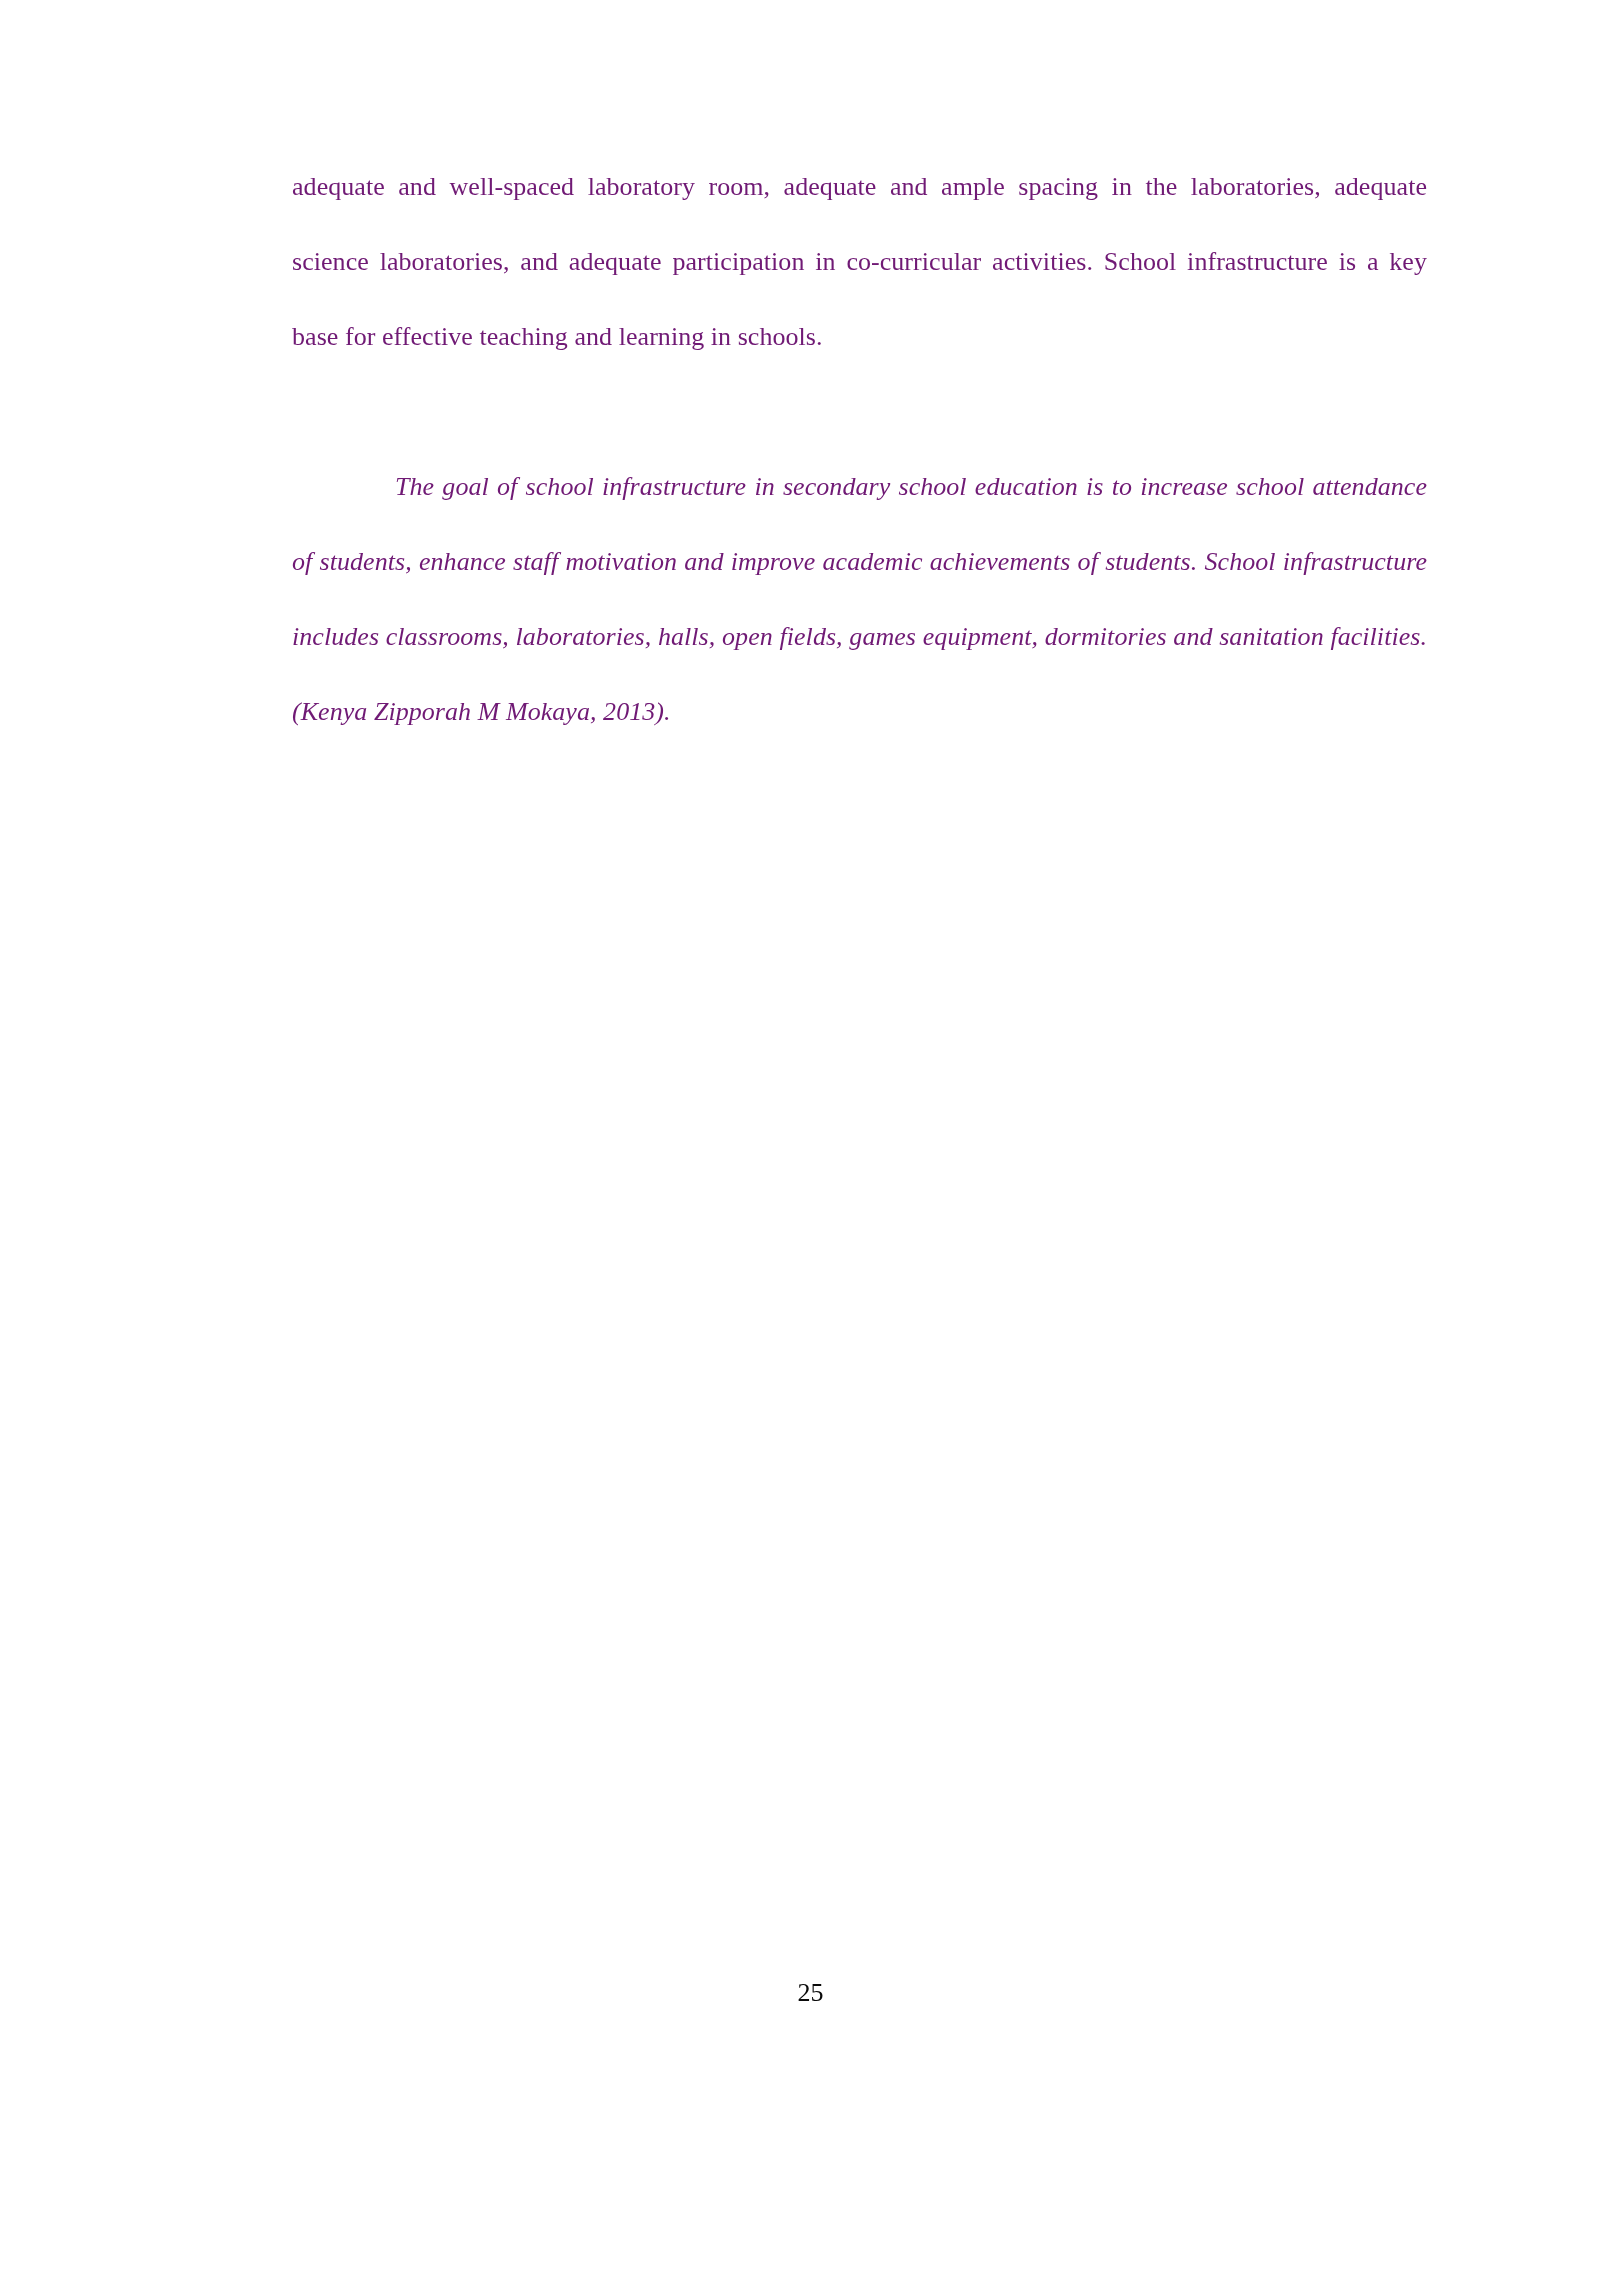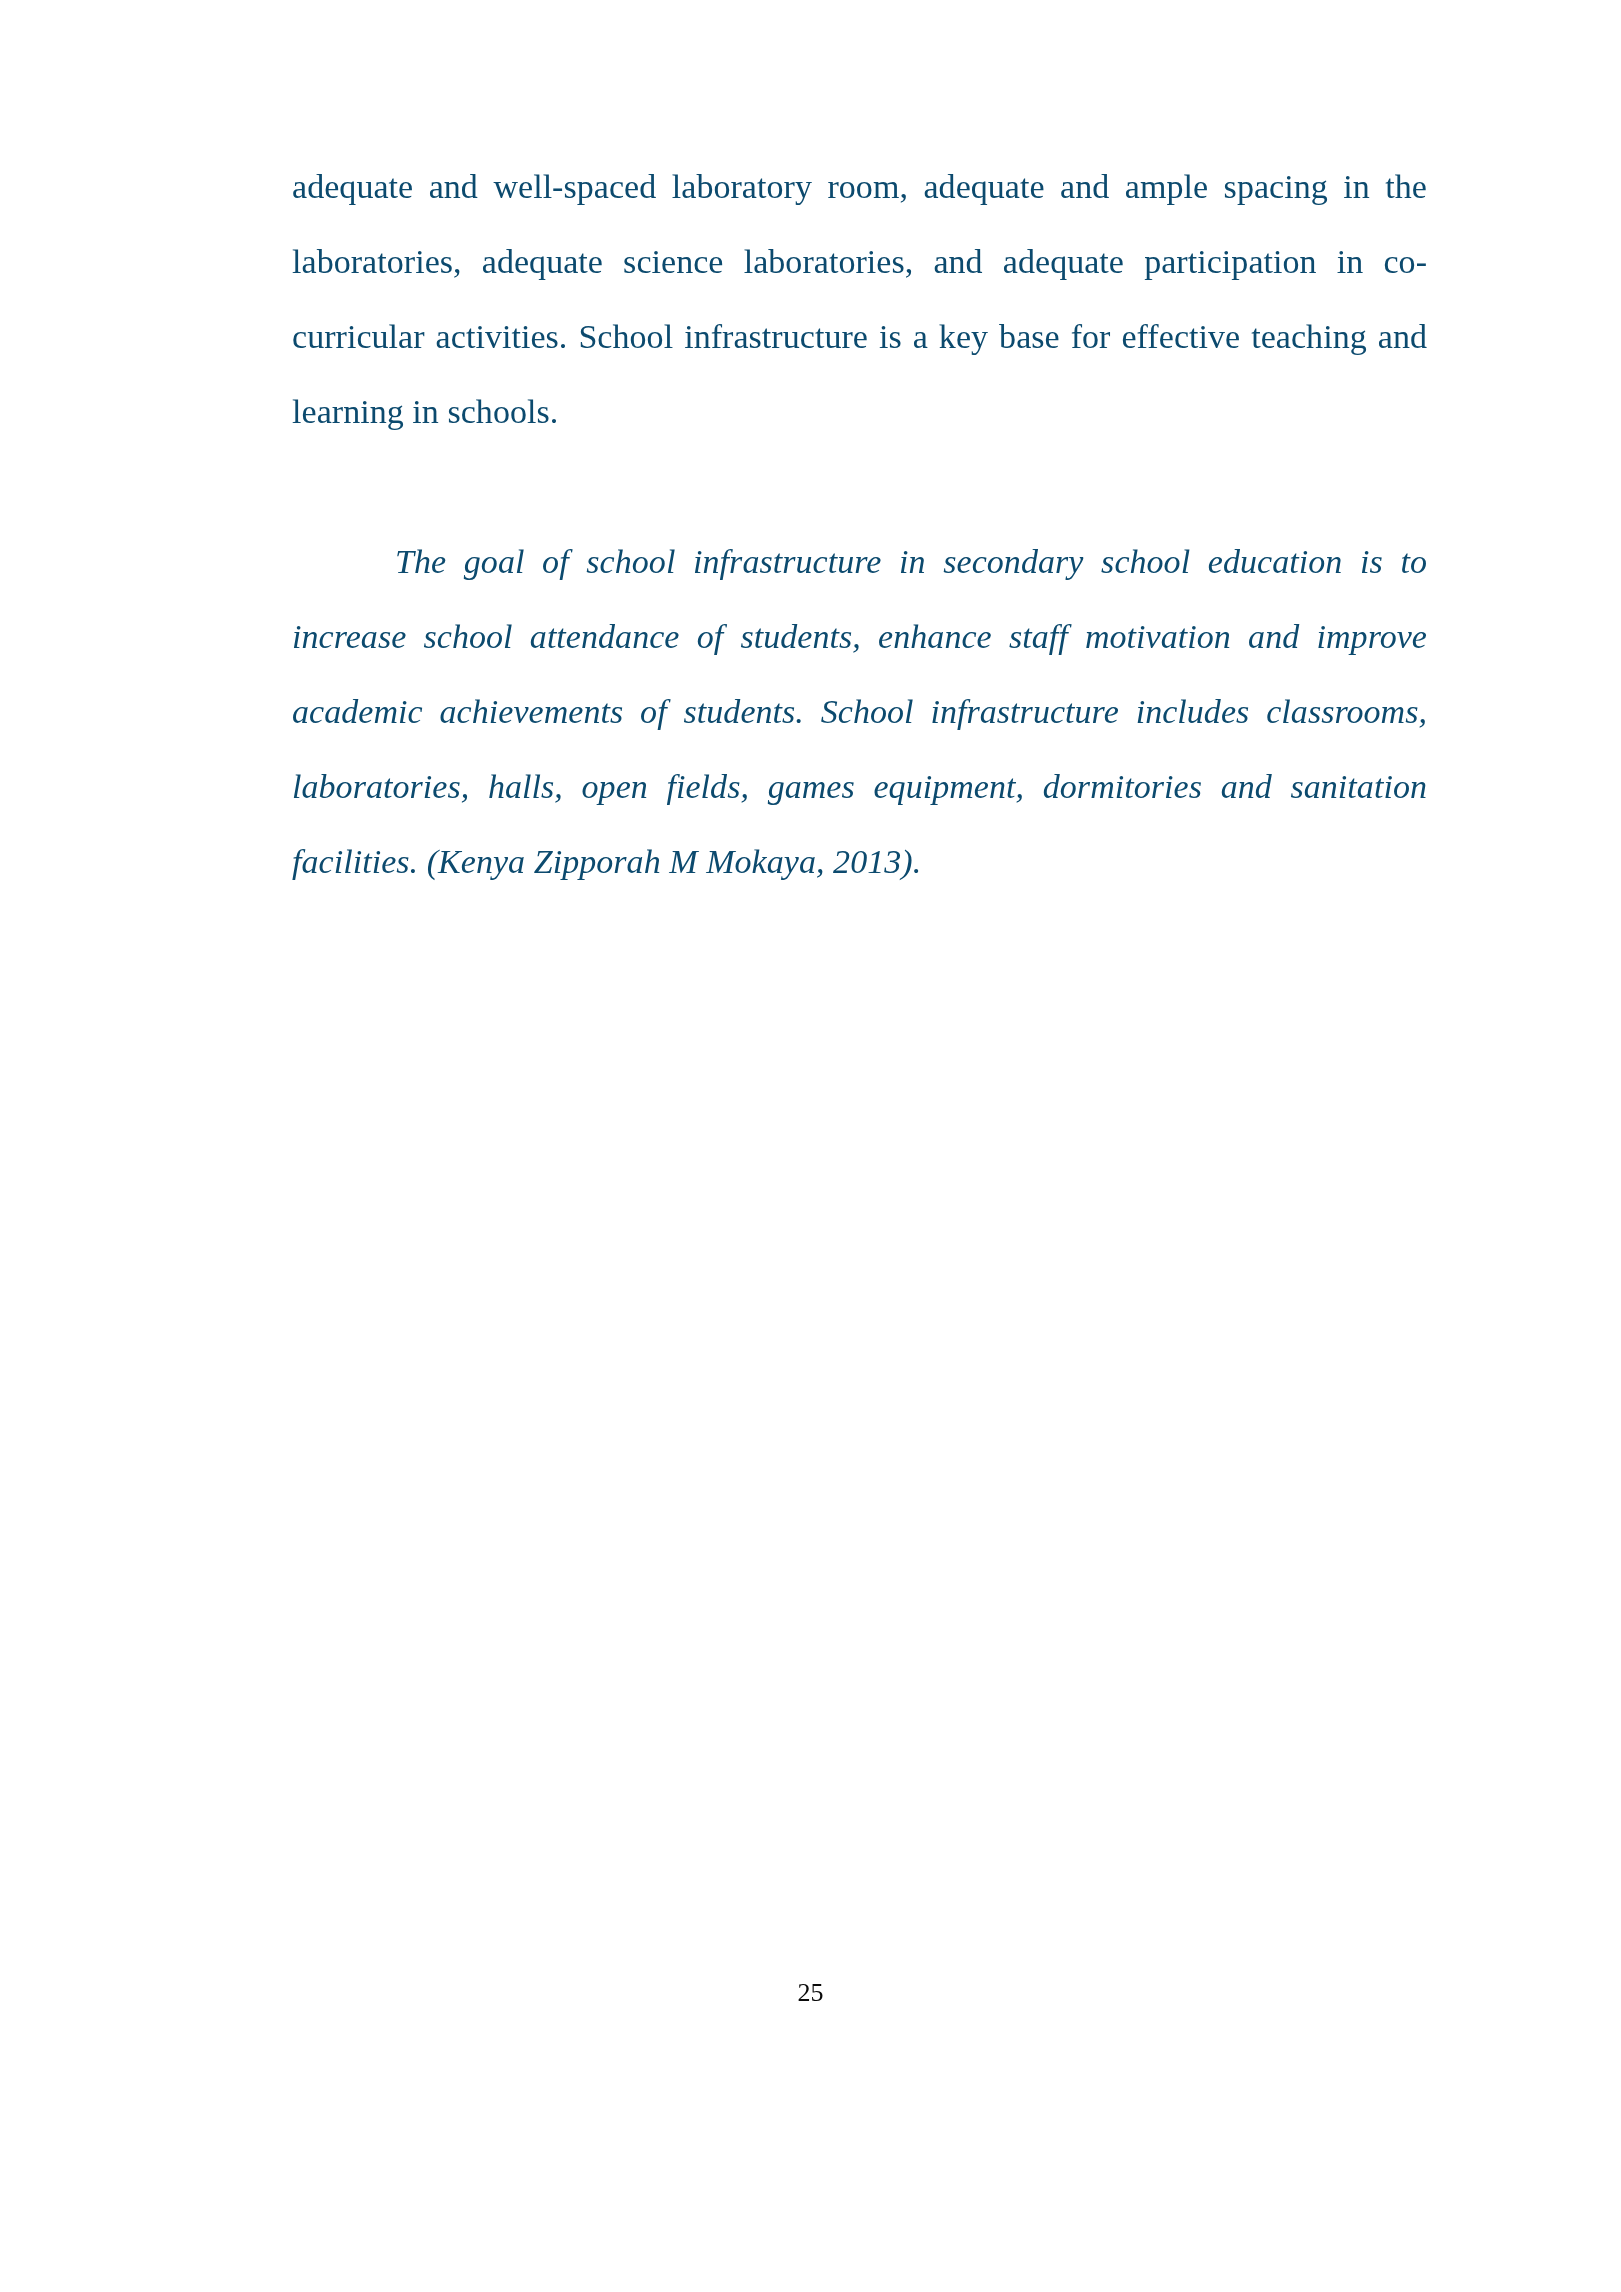--- a/index.html
+++ b/index.html
@@ -23,25 +23,25 @@
 
   .text-column {
     position: absolute;
     left: 292px;
     top: 149px;
     width: 1135px;
   }
 
   .body-paragraph {
     margin: 0;
-    font-size: 34px;
+    font-size: 26px;
     line-height: 75px;
     text-align: justify;
     text-justify: inter-word;
-    color: #0c4a6e;
+    color: #701a75;
     letter-spacing: 0.05px;
     word-spacing: 0px;
     hyphens: none;
   }
 
   .body-paragraph.continuation {
     text-indent: 0;
   }
 
   .body-paragraph.indented {

